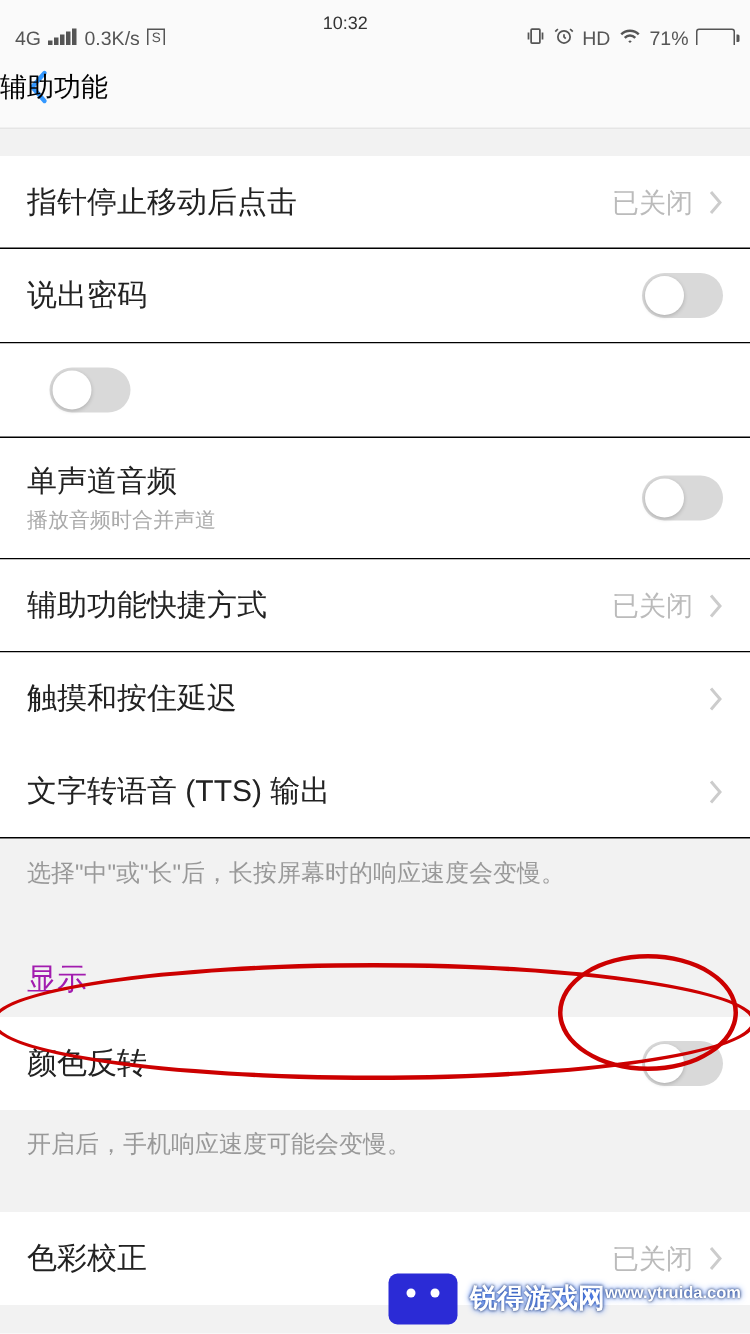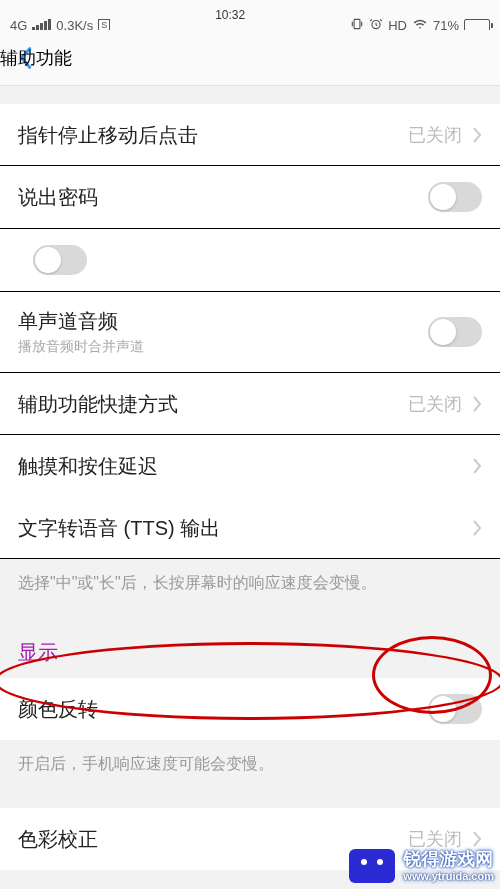--- a/index.html
+++ b/index.html
@@ -92,21 +92,21 @@
     }
     .wm-icon {
       width:46px; height:34px; background:#2b2bd6; border-radius:6px;
       position:relative;
     }
     .wm-icon::before, .wm-icon::after {
       content:''; position:absolute; background:#fff; width:6px; height:6px;
       border-radius:50%; top:10px;
     }
     .wm-icon::before{left:12px} .wm-icon::after{right:12px}
-    .wm-text { display:flex; flex-direction:column; line-height:1.1;justify-content:space-between; }
+    .wm-text { display:flex; flex-direction:row; line-height:1.1;justify-content:space-between; }
     .wm-line1 { font-size:18px; text-shadow: 0 0 4px #26f, 0 0 2px #000; }
     .wm-line2 { font-size:11px; text-shadow: 0 0 4px #26f, 0 0 2px #000; }
   </style>
 </head>
 <body>
 
 <div class="status-bar">
   <div class="status-left">
     <span>4G</span>
     <span class="signal-icon">

